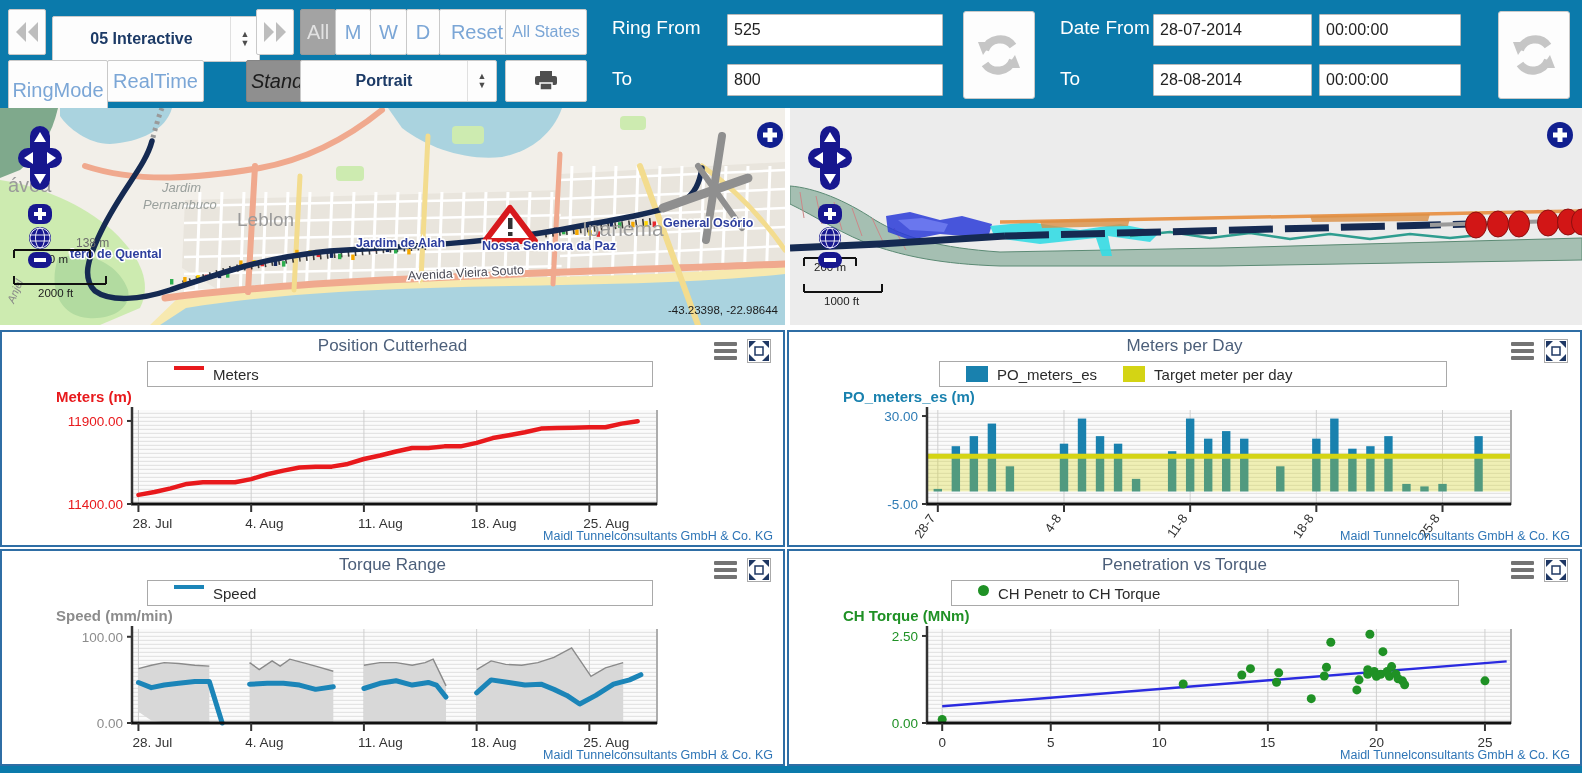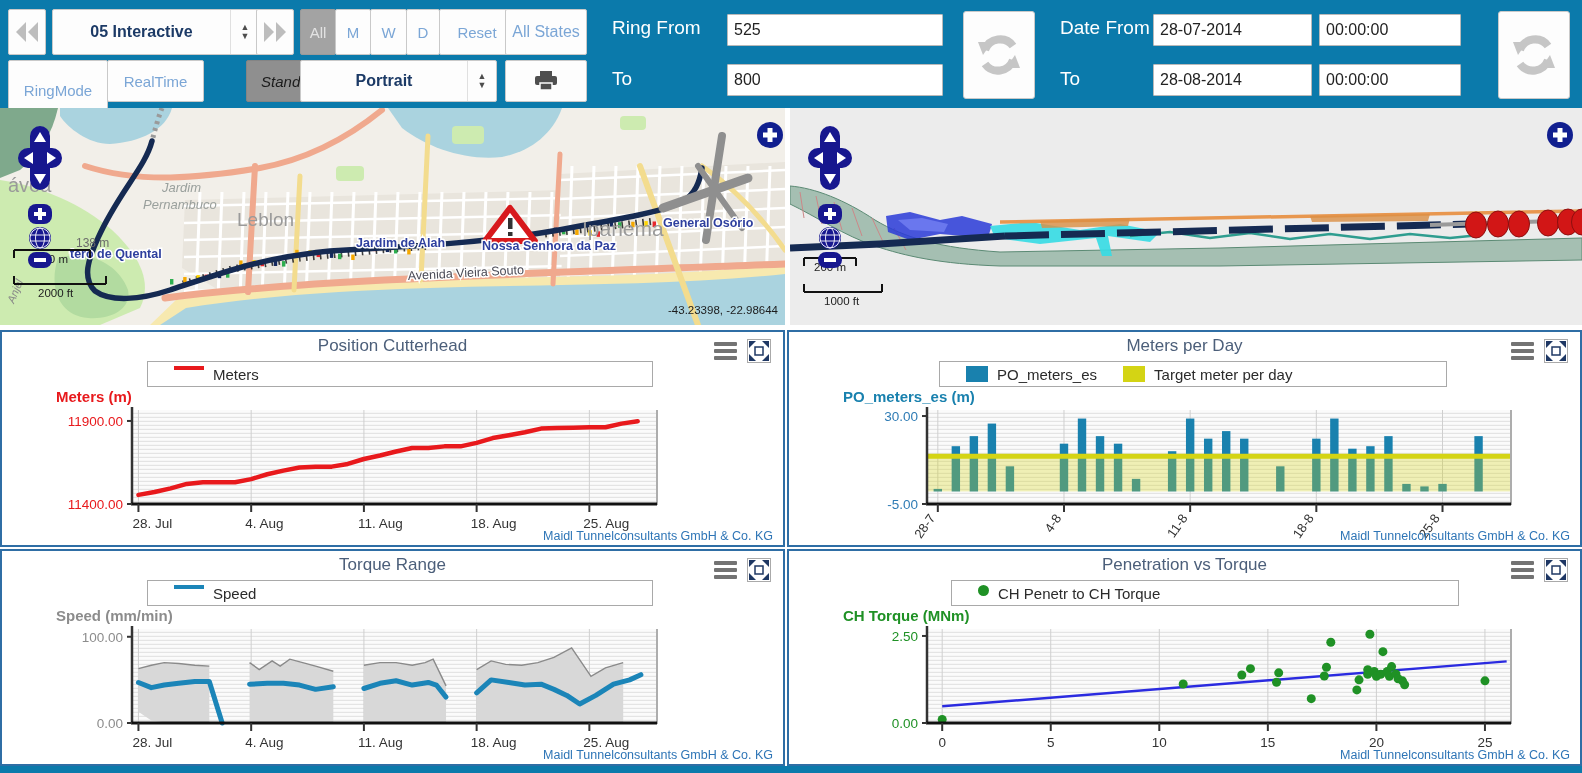--- a/index.html
+++ b/index.html
@@ -1,21 +1,21 @@
 <!DOCTYPE html>
 <html><head>
 <meta charset="utf-8">
 <style>
   html,body{margin:0;padding:0;background:#fff;width:1582px;height:773px;overflow:hidden;
     font-family:"Liberation Sans",sans-serif;-webkit-font-smoothing:antialiased;}
   #stage{position:relative;width:1582px;height:773px;background:#fff;}
   
   #header{position:absolute;left:0;top:0;width:1582px;height:108px;background:#0b7aab;}
   .tbtn{position:absolute;background:#fdfdfd;border:1px solid #c9c9c9;border-radius:2px;
-    color:#7ba6d6;font-size:15px;display:flex;align-items:center;justify-content:center;
+    color:#7ba6d6;font-size:20px;display:flex;align-items:center;justify-content:center;
     box-sizing:border-box;cursor:pointer;white-space:nowrap;}
   .tbtn.gray{background:#a3a3a3;color:#e2e2e2;border-color:#9a9a9a;}
   .tbtn.dgray{background:#8f8f8f;color:#1c1c1c;font-style:italic;border-color:#848484;}
   .selbox{position:absolute;background:#fdfdfd;border:1px solid #c9c9c9;border-radius:2px;
     display:flex;align-items:center;box-sizing:border-box;cursor:pointer;}
   .selbox .lbl{flex:1;text-align:center;font-weight:bold;color:#1c3a66;font-size:16px;}
   .selbox .spin{width:28px;align-self:stretch;border-left:1px solid #e0e0e0;display:flex;
     flex-direction:column;align-items:center;justify-content:center;gap:2px;color:#4d4d4d;font-size:9px;line-height:7px;}
   .wlabel{position:absolute;color:#ffffff;font-size:19px;}
   .tinput{position:absolute;border:1px solid #b9b9b9;border-radius:1px;font-size:16px;color:#222;
@@ -39,21 +39,21 @@
 
 <div id="stage">
 
   <div id="header">
     <div class="tbtn" style="left:8px;top:9px;width:38px;height:46px;">
       <svg width="26" height="24" viewBox="0 0 26 24">
         <polygon points="12,2 2,12 12,22" fill="#bdbdbd"></polygon>
           <polygon points="24,2 14,12 24,22" fill="#bdbdbd"></polygon>
       </svg>
     </div>
-    <div class="selbox" style="left:52px;top:9px;width:208px;height:46px;">
+    <div class="selbox" style="left:52px;top:16px;width:208px;height:46px;">
       <span class="lbl">05 Interactive</span>
       <span class="spin">
           <span>▲</span>
           <span>▼</span>
         </span>
     </div>
     <div class="tbtn" style="left:256px;top:9px;width:38px;height:46px;">
       <svg width="26" height="24" viewBox="0 0 26 24">
         <polygon points="2,2 12,12 2,22" fill="#bdbdbd"></polygon>
           <polygon points="14,2 24,12 14,22" fill="#bdbdbd"></polygon>

